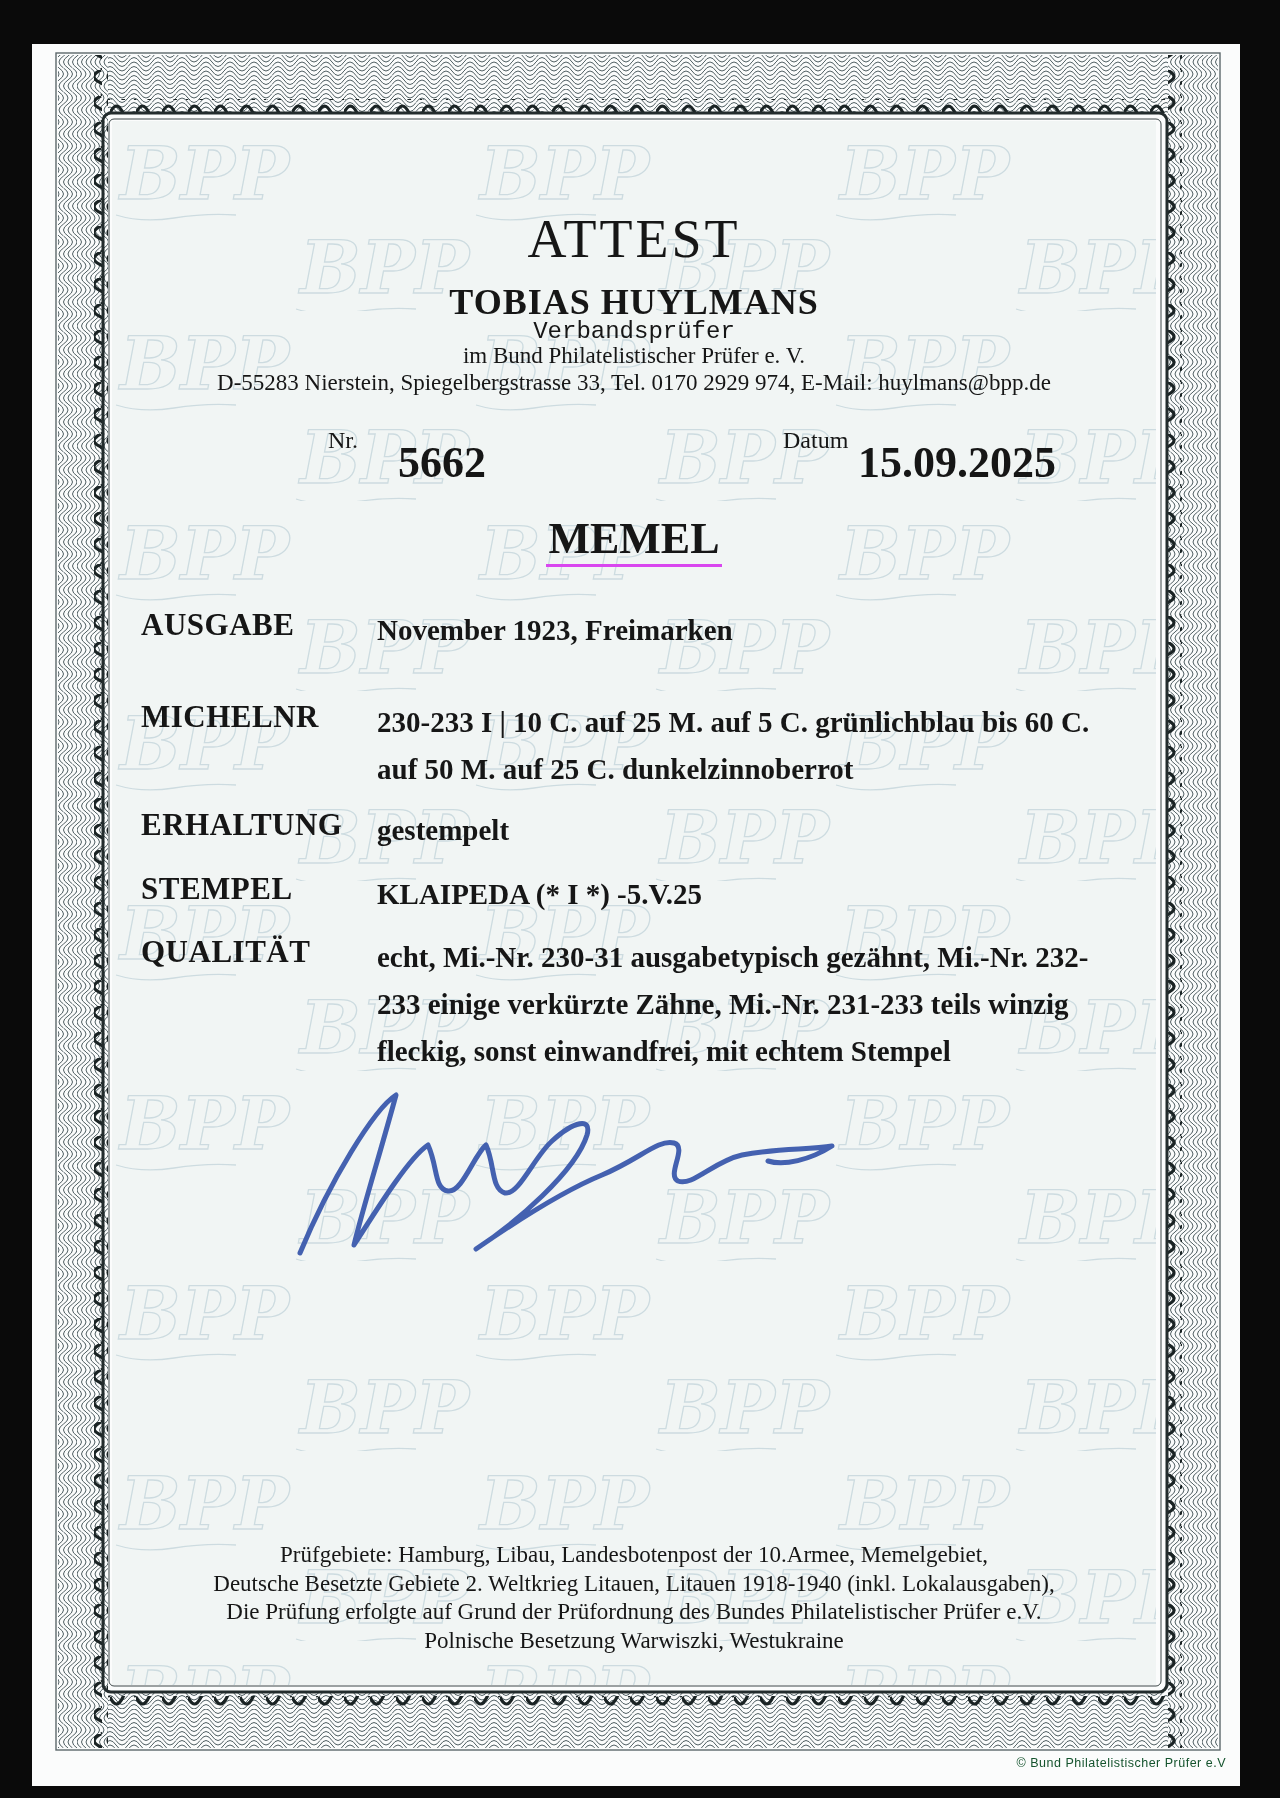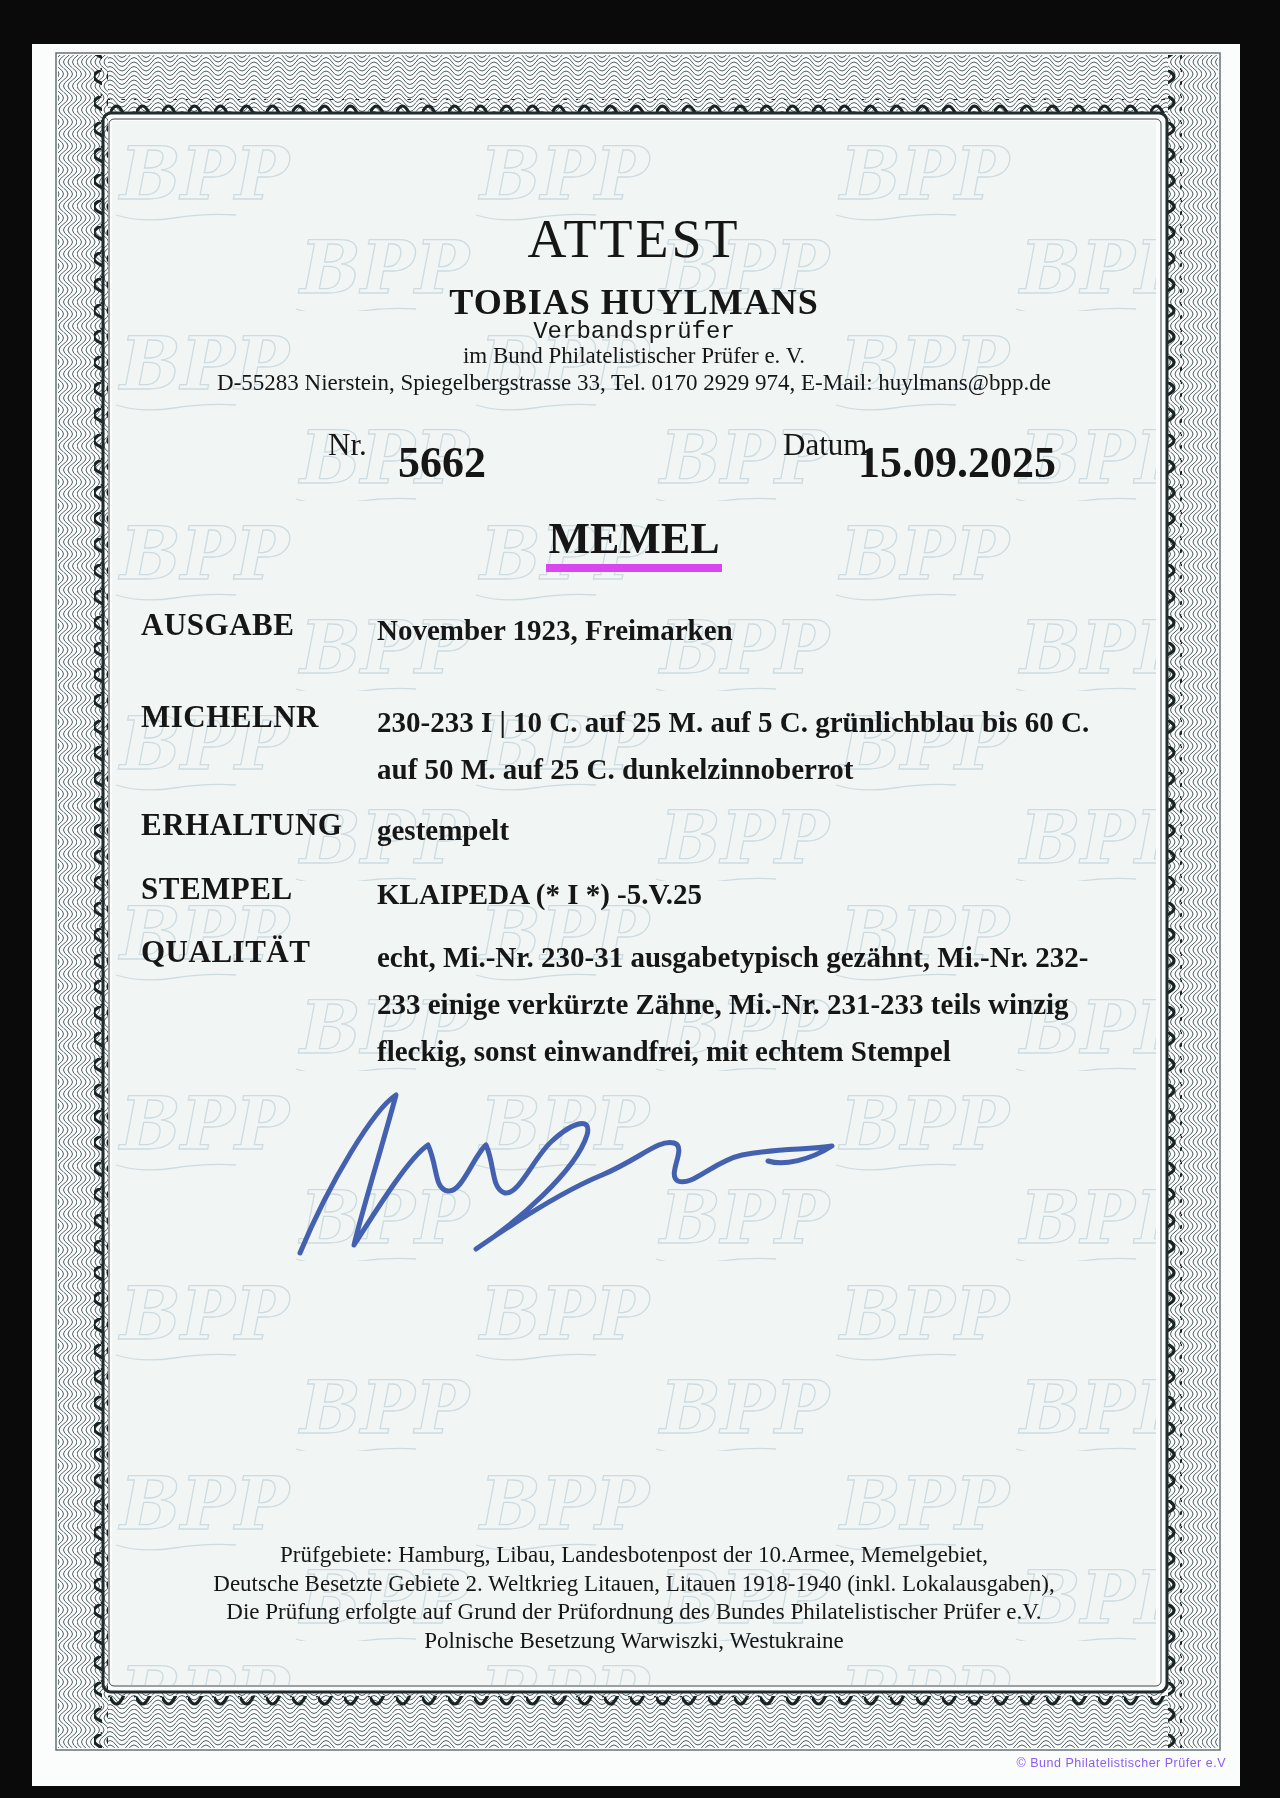--- a/index.html
+++ b/index.html
@@ -19,35 +19,35 @@
     background:#f1f5f4;overflow:hidden;
   }
   .wm-svg{position:absolute;left:0;top:0;width:100%;height:100%;}
   .abs{position:absolute;}
   .ctr{left:0;width:100%;text-align:center;}
   .title{font-size:54px;letter-spacing:3px;font-weight:400;}
   .examiner{font-size:36px;font-weight:bold;letter-spacing:1px;}
   .role{font-size:24px;font-family:Liberation Mono, monospace;}
   .assoc{font-size:23px;}
   .address{font-size:23px;}
-  .meta-label{font-size:31px;}
+  .meta-label{font-size:24px;}
   .meta-value{font-size:44px;font-weight:bold;}
   .subject{font-size:44px;font-weight:bold;}
-  .subject span{border-bottom:8px solid #d946ef;padding:0 2px 1px 2px;}
+  .subject span{border-bottom:3px solid #d946ef;padding:0 2px 1px 2px;}
   .frow{position:absolute;left:0;width:100%;}
   .flabel{position:absolute;left:29px;top:0;font-size:31px;font-weight:bold;letter-spacing:.5px;}
   .fvalue{position:absolute;left:252px;top:0;font-size:29px;font-weight:bold;}
   .fvalue div{white-space:nowrap;line-height:47px;margin-left:13px;}
   .sig-svg{position:absolute;left:140px;top:940px;width:600px;height:200px;}
   .footer{position:absolute;left:0;top:1420px;width:100%;text-align:center;
           font-size:23px;line-height:28.5px;}
   .copyright{
     position:absolute;right:14px;top:1712px;
     font-family:"Liberation Sans", sans-serif;
-    font-size:12.5px;color:#8b5cf6;letter-spacing:.5px;
+    font-size:12.5px;color:#14532d;letter-spacing:.5px;
   }
 </style>
 </head>
 <body>
 
 <div class="sheet">
 
   <svg class="border-svg" viewBox="0 0 1214 1742" xmlns="http://www.w3.org/2000/svg">
     <defs>
       <g id="waveRows" stroke="#4e5d61" stroke-width="1" fill="none">

